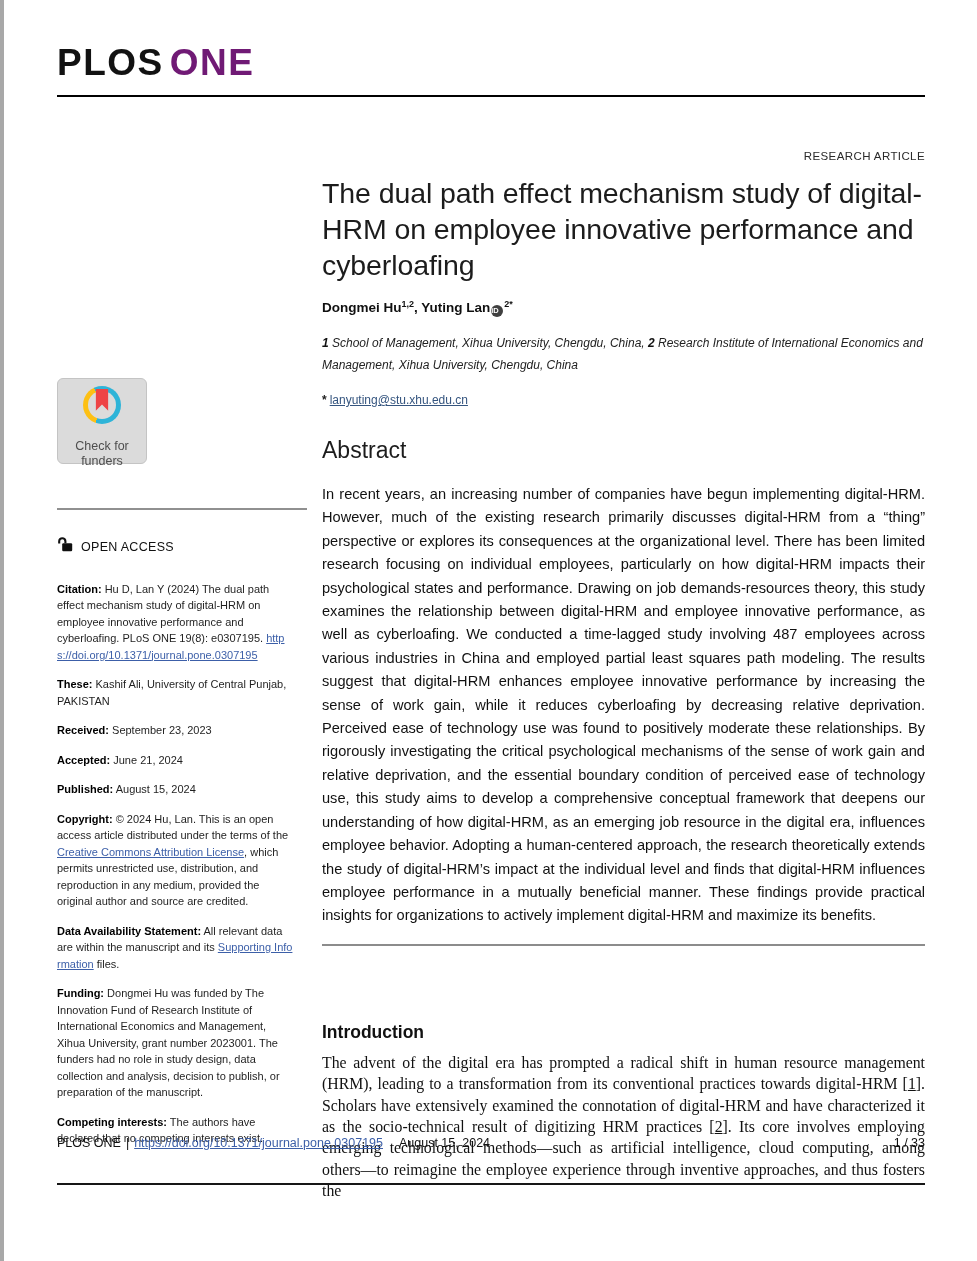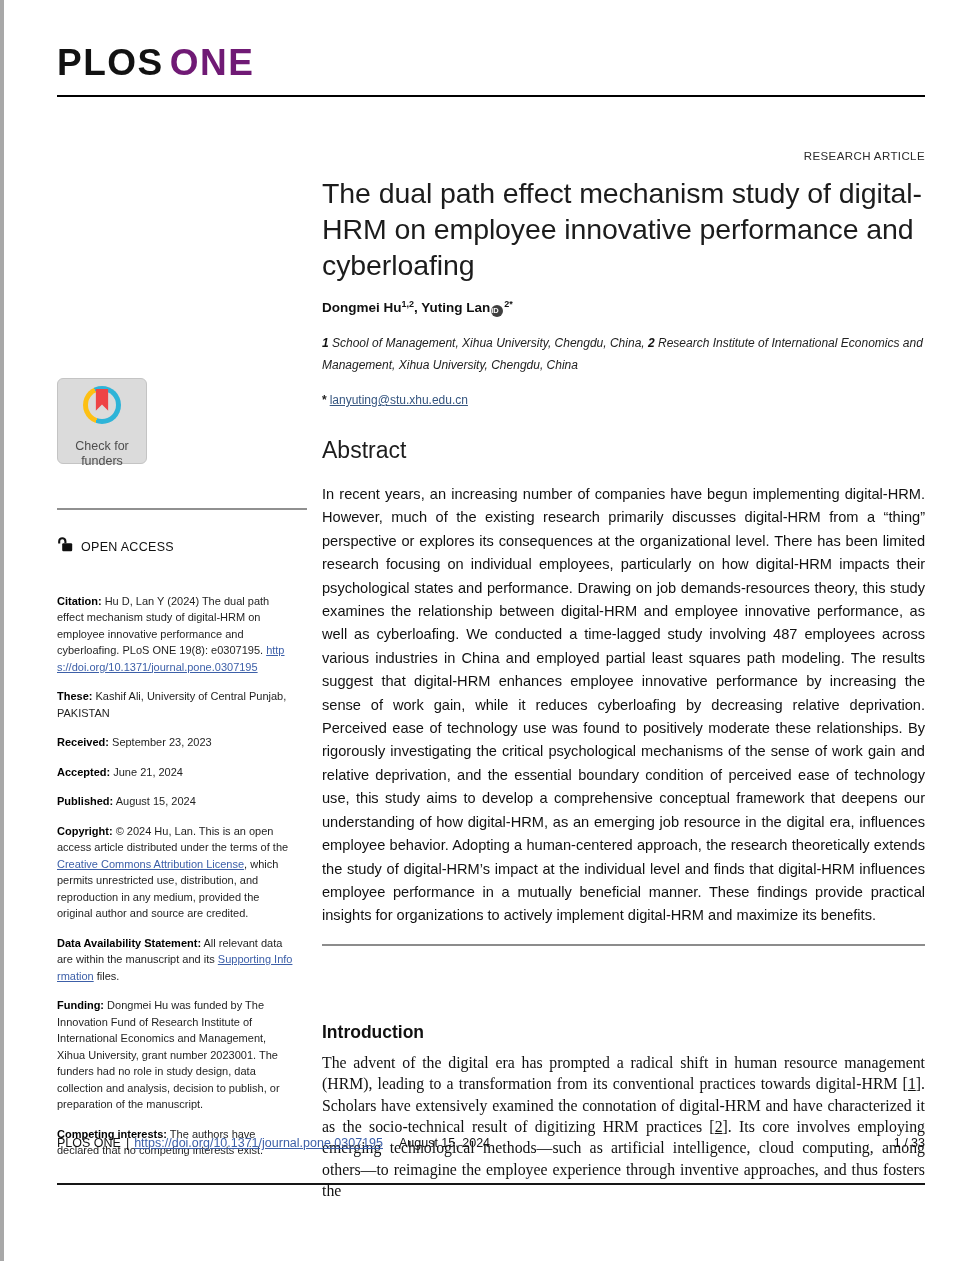--- a/index.html
+++ b/index.html
@@ -37,21 +37,21 @@
   .sidebar{position:absolute;left:57px;top:378px;width:238px;font-size:11px;line-height:16.5px;color:#1f1f1f;}
   .badge{width:90px;height:86px;background:#dbdbdb;border:1px solid #c4c4c4;border-radius:6px;
          text-align:center;padding-top:7px;box-sizing:border-box;cursor:pointer;}
   .cm-ring{width:38px;height:38px;border-radius:50%;margin:0 auto;position:relative;
            background:conic-gradient(#2eb4d8 0deg 200deg,#fdc014 200deg 335deg,#2eb4d8 335deg 360deg);}
   .cm-ring::after{content:"";position:absolute;inset:5px;background:#dbdbdb;border-radius:50%;}
   .cm-bookmark{position:absolute;left:50%;transform:translateX(-50%);top:3px;width:13px;height:22px;
                background:#ee4446;clip-path:polygon(0 0,100% 0,100% 100%,50% 70%,0 100%);z-index:2;}
   .badge-text{font-size:12.5px;color:#4e4e4e;line-height:15px;margin-top:15px;}
   .sidebar-rule{height:2px;background:#909090;width:250px;margin:44px 0 27px;}
-  .sb-openaccess{display:flex;align-items:center;gap:7px;font-size:12.5px;letter-spacing:.3px;color:#111;margin-bottom:36px;}
+  .sb-openaccess{display:flex;align-items:center;gap:7px;font-size:12.5px;letter-spacing:.3px;color:#111;margin-bottom:24px;}
   .sb-block{margin-bottom:13px;}
   .sb-block b{color:#000;}
   .sb-block .link{word-break:break-all;}
 
   
   .footer-rule{position:absolute;left:57px;top:1183px;width:868px;height:2px;background:#161616;}
   .footer{position:absolute;left:57px;top:1136px;width:868px;font-size:12.5px;color:#111;
           display:flex;justify-content:space-between;align-items:baseline;}
   .footer .sep{margin:0 5px;}
   .footer .date{margin-left:16px;}

